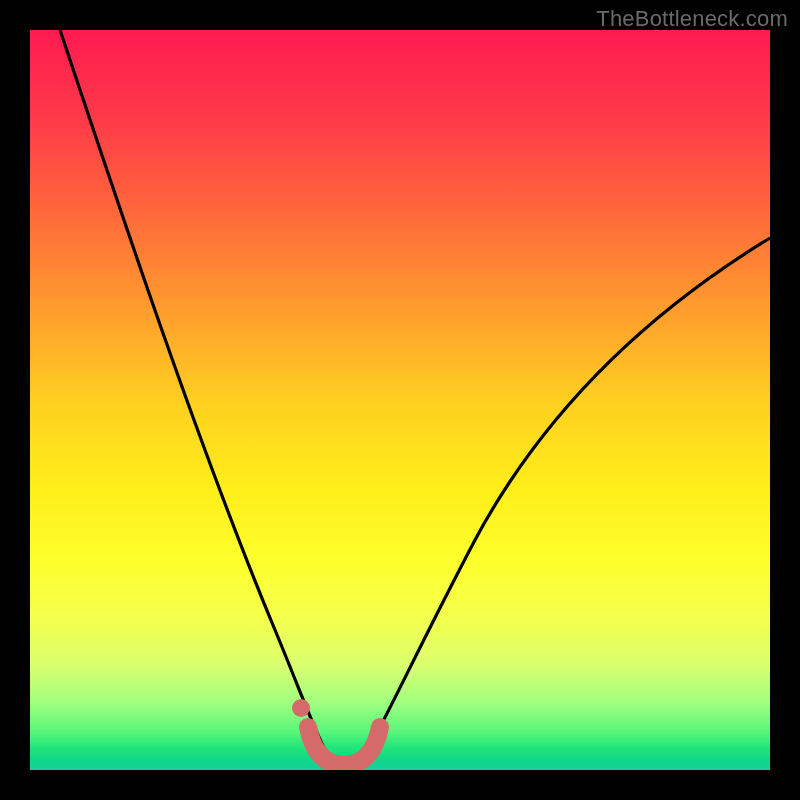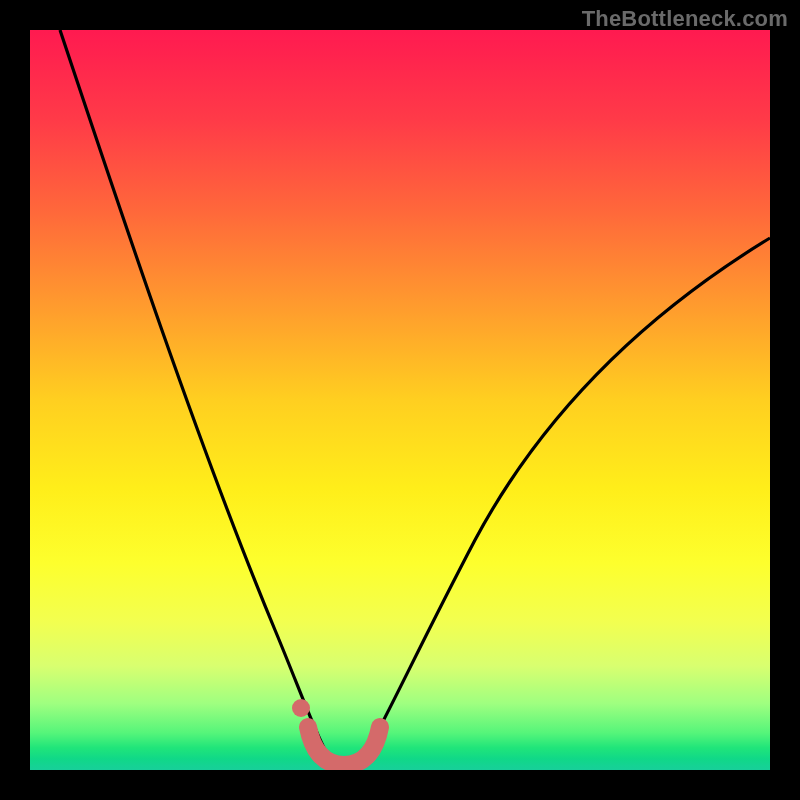--- a/index.html
+++ b/index.html
@@ -32,21 +32,21 @@
       #20e57a 97%,
       #10d888 98.5%,
       #18cf9a 100%
     );
   }
   .watermark {
     position: absolute;
     top: 6px;
     right: 12px;
     font-size: 22px;
-    font-weight: 700;
+    font-weight: 400;
     color: #6a6a6a;
     letter-spacing: 0.2px;
     user-select: none;
   }
   svg.curve {
     position: absolute;
     left: 0;
     top: 0;
     width: 740px;
     height: 740px;

